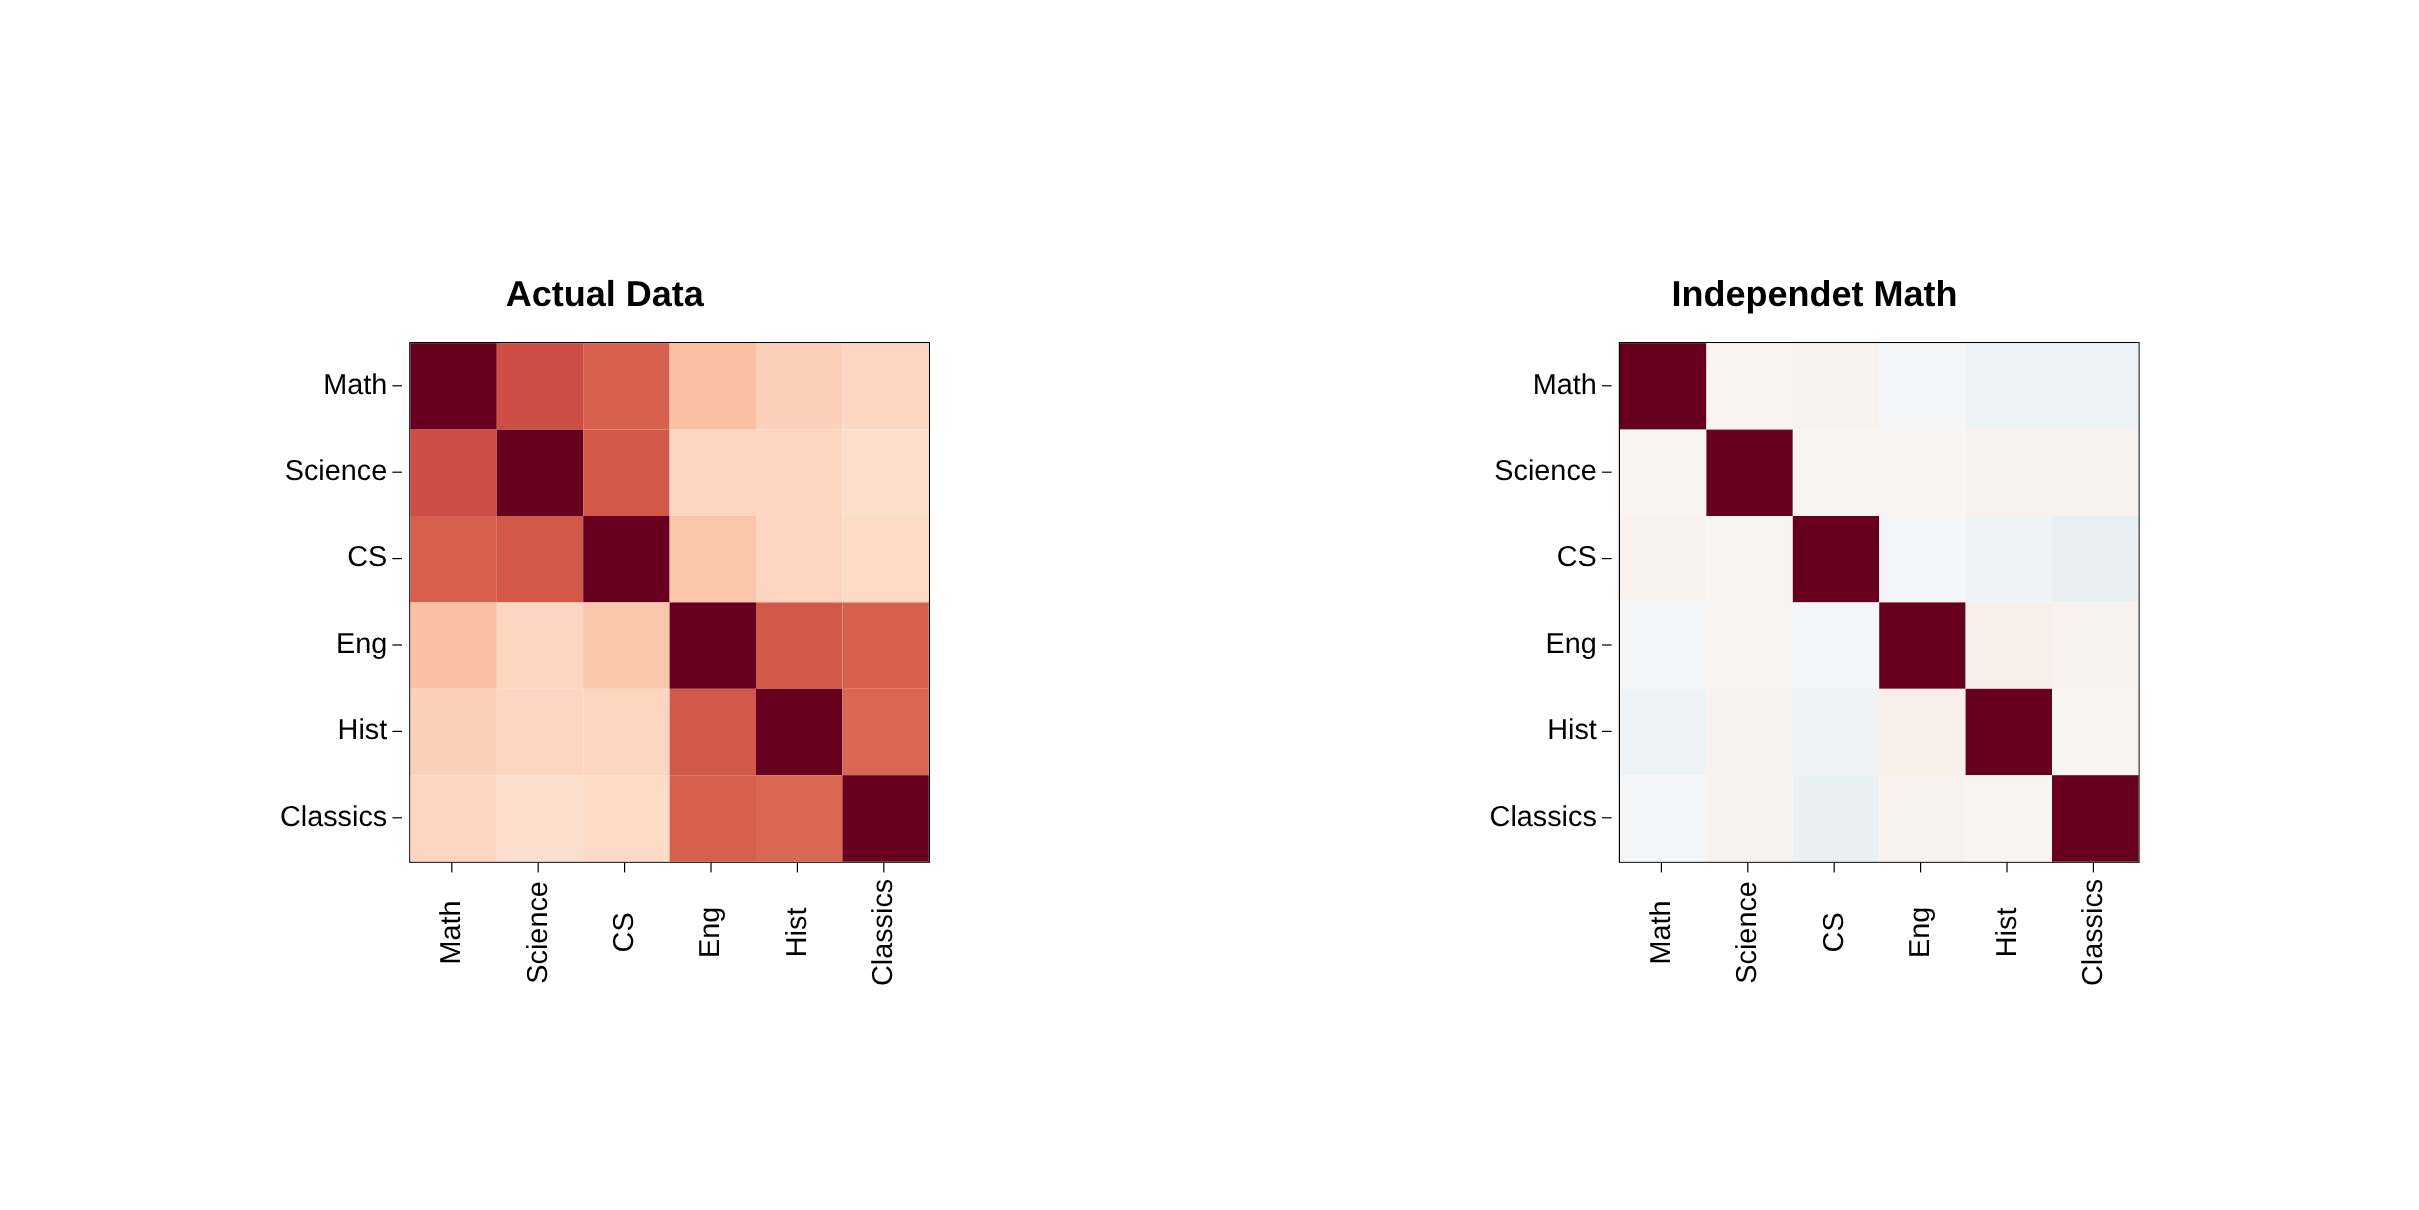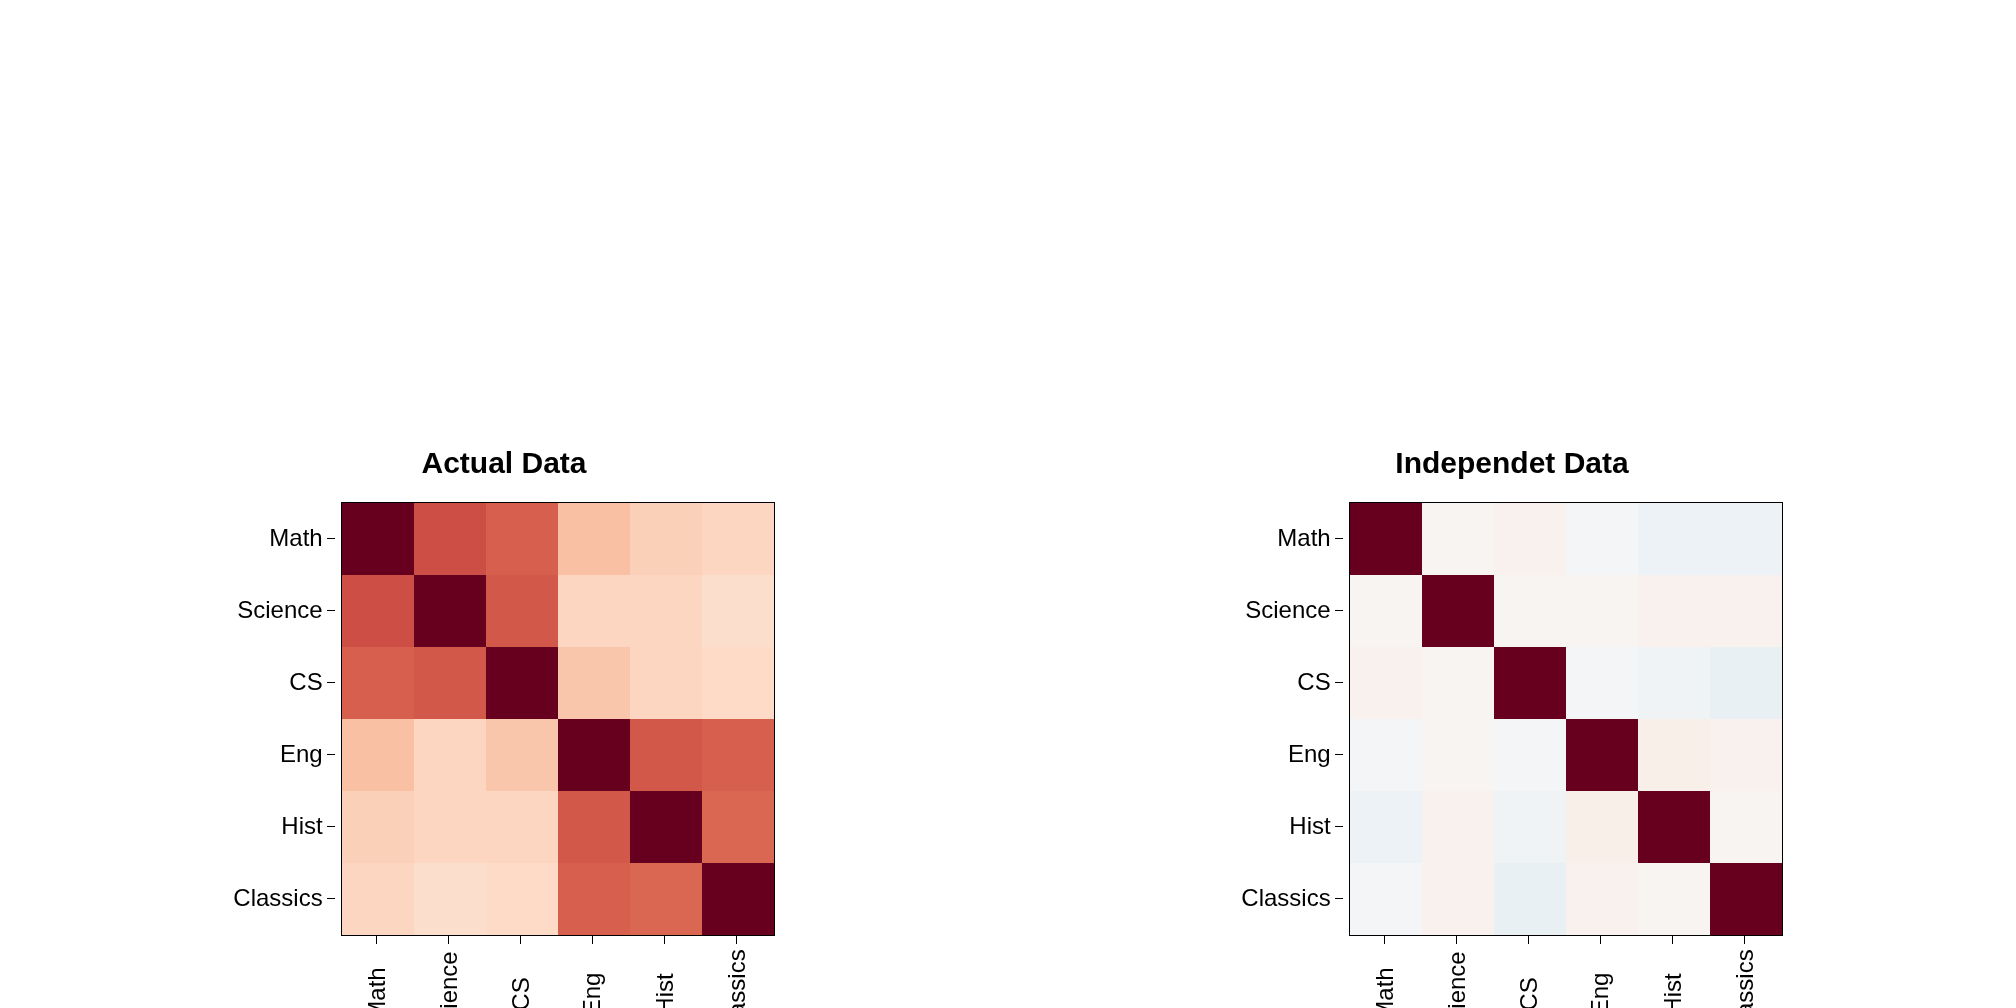--- a/index.html
+++ b/index.html
@@ -8,21 +8,21 @@
     background: #ffffff;
     font-family: Arial, Helvetica, sans-serif;
     color: #000;
   }
   .page {
     width: 2016px;
     height: 1008px;
     position: relative;
     display: flex;
     justify-content: space-around;
-    align-items: flex-end;
+    align-items: center;
     padding-top: 12px;
     box-sizing: border-box;
   }
   .panel {
     width: 900px;
     display: flex;
     flex-direction: column;
     align-items: center;
   }
   .title {
@@ -193,21 +193,21 @@
             <div class="xlabel-item">
               <div class="tick-v"></div>
               <div class="xlabel-text">Classics</div>
             </div>
           </div>
       </div>
     </div>
   </div>
 
   <div class="panel">
-    <div class="title">Independet Data</div>
+    <div class="title">Independet Math</div>
     <div class="plot-row">
       <div class="ylabels" id="ylabels-1">
           <div class="ylabel-item">
             <span class="ylabel-text">Math</span>
             <span class="tick-h"></span>
           </div>
           <div class="ylabel-item">
             <span class="ylabel-text">Science</span>
             <span class="tick-h"></span>
           </div>

